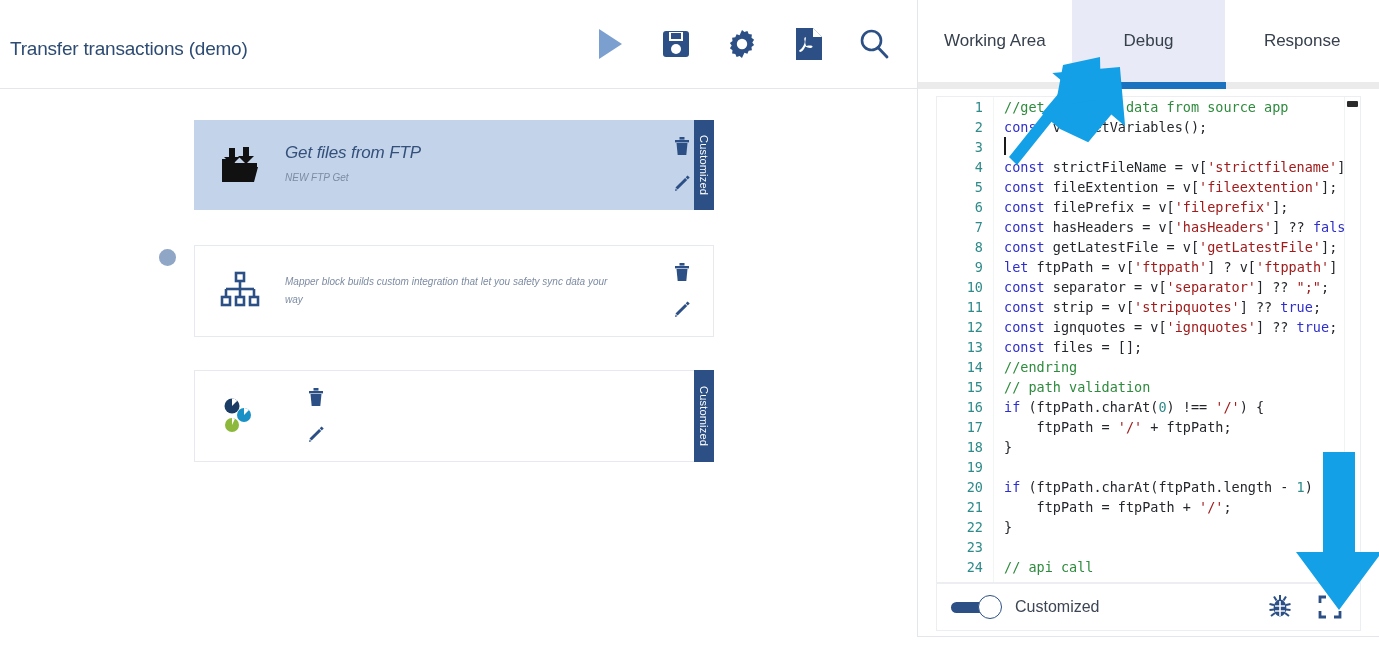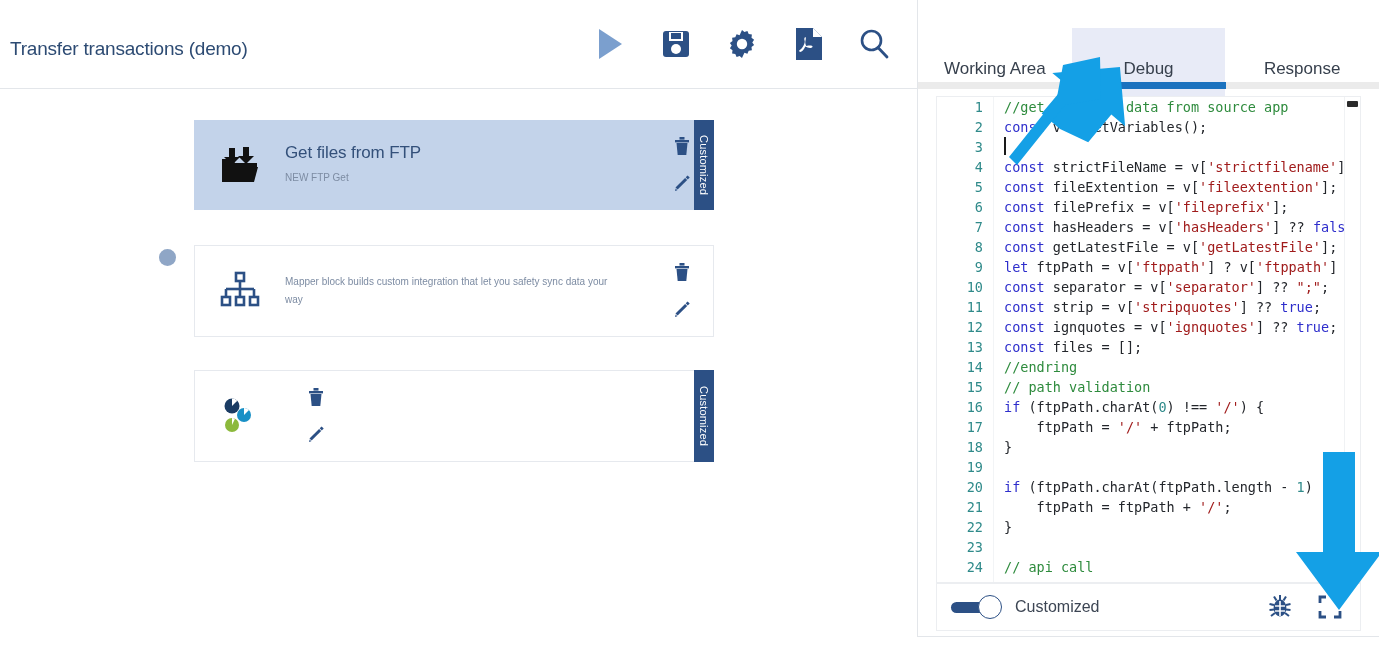--- a/index.html
+++ b/index.html
@@ -76,20 +76,21 @@
     width: 90px;
     min-width: 90px;
     height: 100%;
     display: flex;
     align-items: center;
     justify-content: center;
   }
   .card-text {
     flex: 1 1 auto;
     padding-right: 6px;
+    font-style: italic;
   }
   .card-title {
     font-size: 17px;
     color: #33507a;
     letter-spacing: -0.1px;
     margin-bottom: 6px;
     white-space: nowrap;
   }
   .card-desc {
     font-size: 10px;
@@ -146,21 +147,20 @@
     border-left: 1px solid #e3e6ea;
     border-bottom: 1px solid #e3e6ea;
     box-sizing: border-box;
   }
   #tabs {
     position: absolute;
     left: 0; top: 0;
     width: 461px; height: 82px;
     display: flex;
     background: #ffffff;
-    margin-top: 28px;
   }
   .tab {
     flex: 1 1 0;
     display: flex;
     align-items: center;
     justify-content: center;
     font-size: 17px;
     color: #37404d;
     cursor: pointer;
     background: #ffffff;

